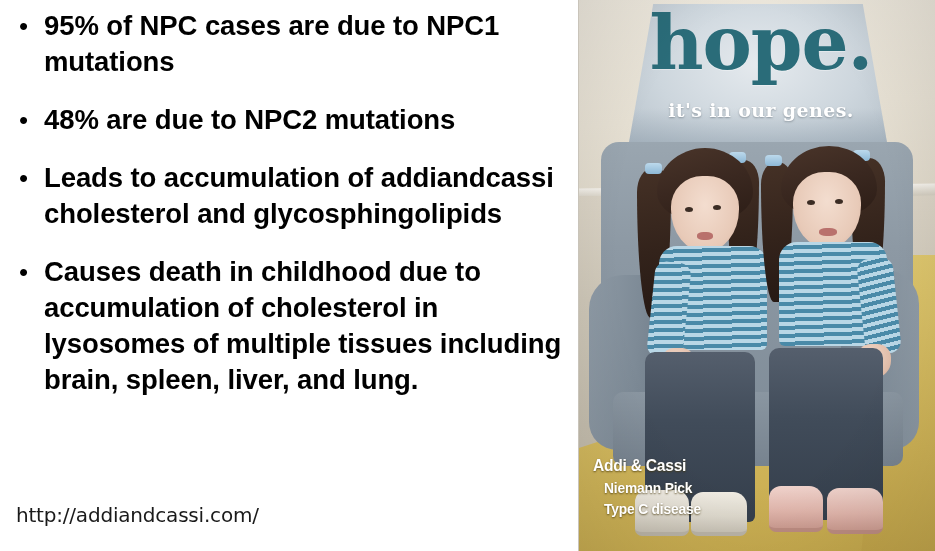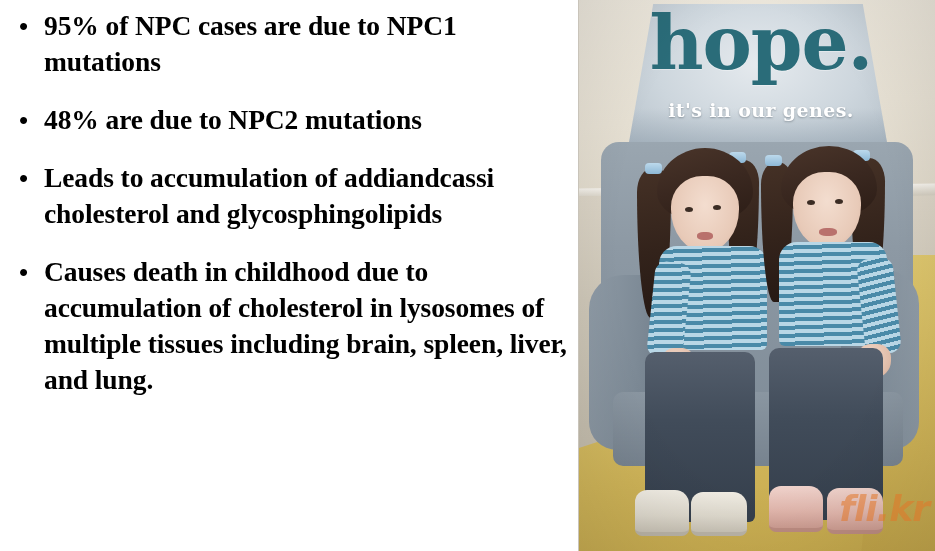--- a/index.html
+++ b/index.html
@@ -41,21 +41,21 @@
     padding-left: 5px;
     font-family: "Liberation Sans", sans-serif;
   }
   .bullet-text {
     flex: 1 1 auto;
     font-size: 27.5px;
     line-height: 36px;
     font-weight: bold;
     color: #000000;
     letter-spacing: -0.1px;
-    font-family: Liberation Serif, serif;
+    font-family: Liberation Sans, sans-serif;
   }
   #bullet-list { margin: 0; }
   #source-url {
     position: absolute;
     left: 16px;
     top: 503px;
     font-size: 20px;
     line-height: 24px;
     font-weight: 400;
     color: #1a1a1a;
@@ -312,20 +312,21 @@
         <span class="bullet-text">Leads to accumulation of addiandcassi cholesterol and glycosphingolipids</span>
       </div>
 
       <div class="bullet-item">
         <span class="bullet-marker">•</span>
         <span class="bullet-text">Causes death in childhood due to accumulation of cholesterol in lysosomes of multiple tissues including brain, spleen, liver, and lung.</span>
       </div>
 
     </div>
 
+    <div id="source-url">http://addiandcassi.com/</div>
   </div>
 
   <div id="photo-panel">
 
     <div class="wall"></div>
     <div class="baseboard"></div>
     <div class="floor-grey"></div>
     <div class="floor-yellow"></div>
     <div class="floor-yellow-right"></div>
 
@@ -370,17 +371,21 @@
       <div class="shirt" style="left:200px; top:242px; width:108px; height:104px;"></div>
       <div class="arm" style="left:282px; top:258px; width:36px; height:96px; transform:rotate(-6deg);"></div>
       <div class="hand" style="left:278px; top:344px; width:34px; height:34px;"></div>
       <div class="jeans" style="left:190px; top:348px; width:114px; height:172px;"></div>
       <div class="shoe pink" style="left:190px; top:486px; width:54px; height:46px;"></div>
       <div class="shoe pink" style="left:248px; top:488px; width:56px; height:46px;"></div>
     </div>
 
     <div class="photo-vignette"></div>
 
-
-    <div id="watermark">fli.kr</div>
+    <div id="caption-block">
+      <div id="caption-name">Addi &amp; Cassi</div>
+      <div class="caption-sub">Niemann Pick</div>
+      <div class="caption-sub">Type C disease</div>
+    </div>
+
 
   </div>
 </div>
 
 </body></html>

